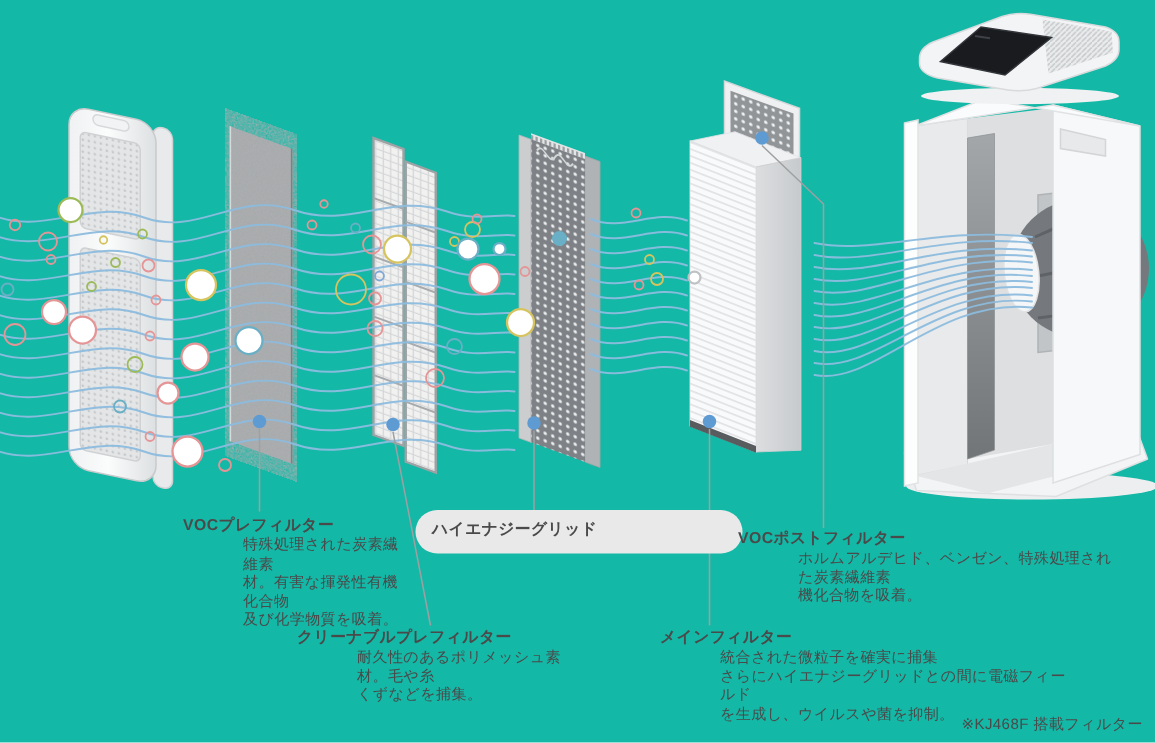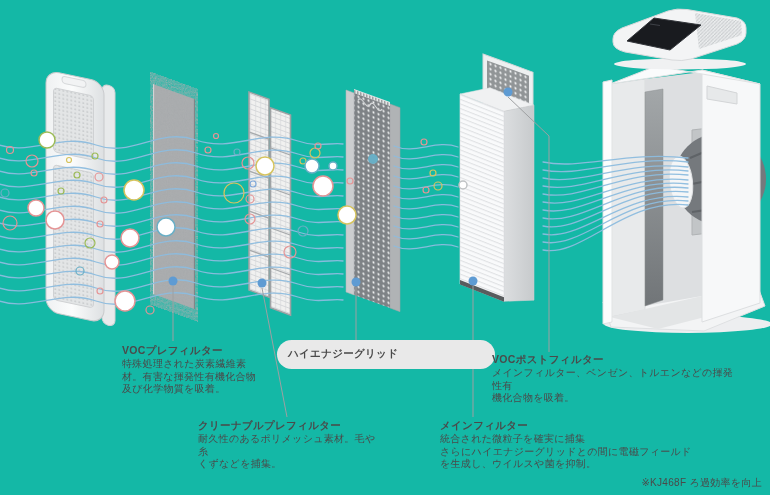--- a/index.html
+++ b/index.html
@@ -1,21 +1,21 @@
 <!DOCTYPE html>
 <html><head>
 <meta charset="utf-8">
 <style>
   html,body{margin:0;padding:0;background:#fff;}
   .stage{position:relative;width:770px;height:495px;background:#14b8a6;overflow:hidden;
          font-family:"Liberation Sans","DejaVu Sans",sans-serif;}
   .stage svg{position:absolute;left:0;top:0;}
   .label{position:absolute;color:#4A4A4A;font-size:10px;line-height:12.5px;letter-spacing:0.3px;}
   .label .t{font-weight:bold;font-size:10.5px;line-height:13px;margin-bottom:1px;}
-  .label .b{white-space:pre-line;}
+  .label .b{white-space:pre-line;margin-left:40px;}
   .label.boxed{background:#E9E9E9;border-radius:22px;padding:7px 11px 8px 11px;}
   #l1{left:122px;top:344px;width:152px;}
   #l2{left:277px;top:340px;width:196px;}
   #l3{left:198px;top:419px;width:182px;}
   #l4{left:440px;top:419px;width:272px;}
   #l5{left:492px;top:353px;width:250px;}
   .footnote{position:absolute;right:8px;top:476px;font-size:10px;letter-spacing:0.3px;color:#4A4A4A;}
   
   .pp{stroke:#E59596}.pg{stroke:#9CBB57}.py{stroke:#D6C45F}.pt{stroke:#69AFC6}.pb{stroke:#7FA8D9}.pn{stroke:#BFC2C4}
   .prt{fill:none;stroke-width:1.2}
@@ -276,18 +276,18 @@
   </div>
 
   <div class="label" id="l3">
     <div class="t">クリーナブルプレフィルター</div>
     <div class="b">耐久性のあるポリメッシュ素材。毛や糸
 くずなどを捕集。</div>
   </div>
 
   <div class="label" id="l5">
     <div class="t">VOCポストフィルター</div>
-    <div class="b">メインフィルター、ベンゼン、トルエンなどの揮発性有
+    <div class="b">ホルムアルデヒド、ベンゼン、特殊処理された炭素繊維素
 機化合物を吸着。</div>
   </div>
 
-  <div class="footnote">※KJ468F ろ過効率を向上</div>
+  <div class="footnote">※KJ468F 搭載フィルター</div>
 </div>
 
 </body></html>

